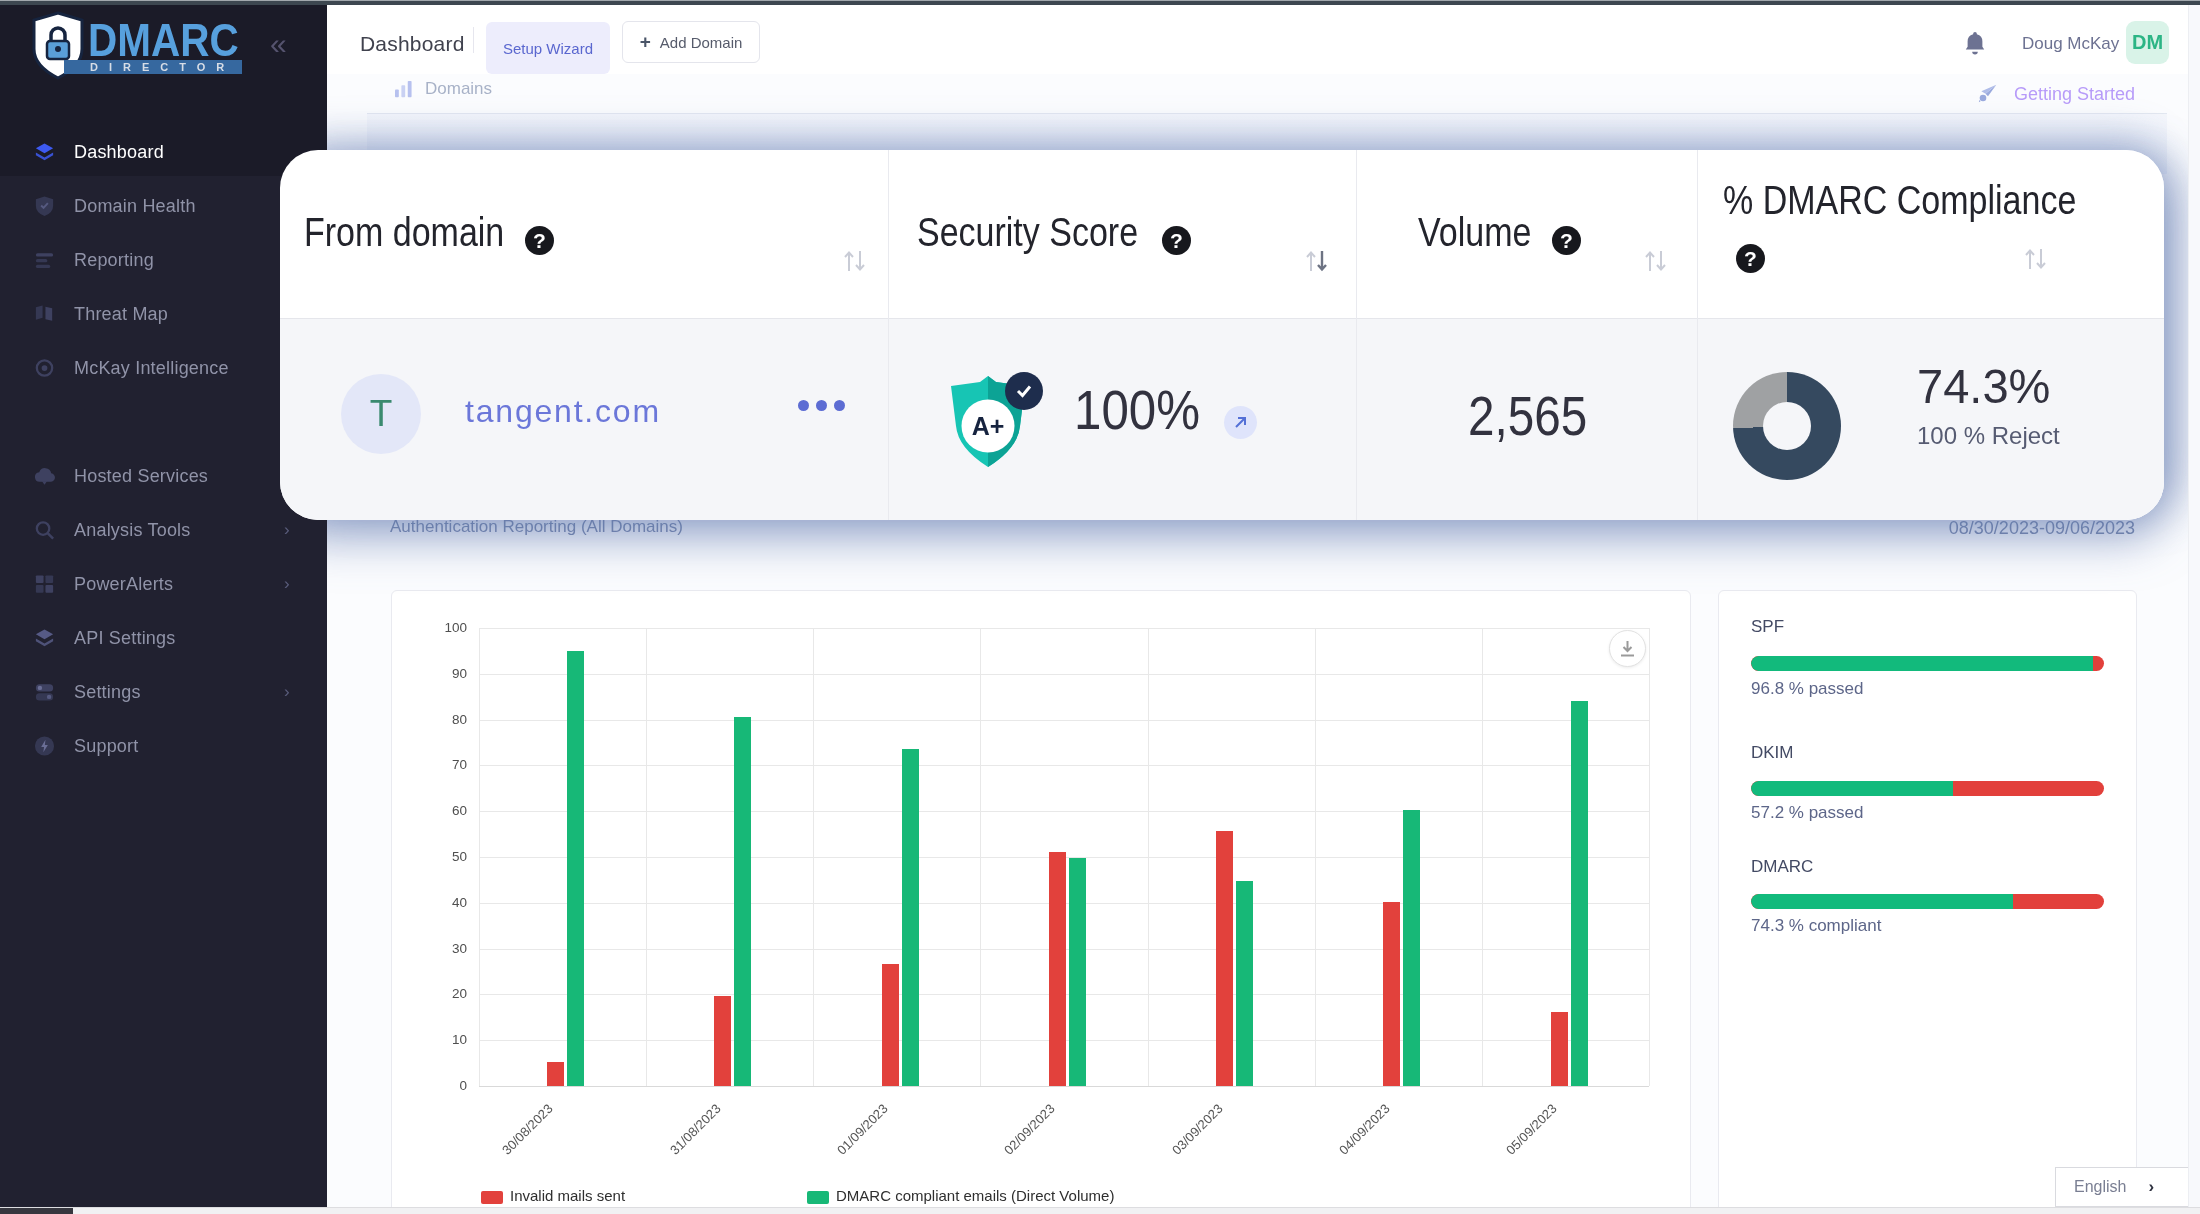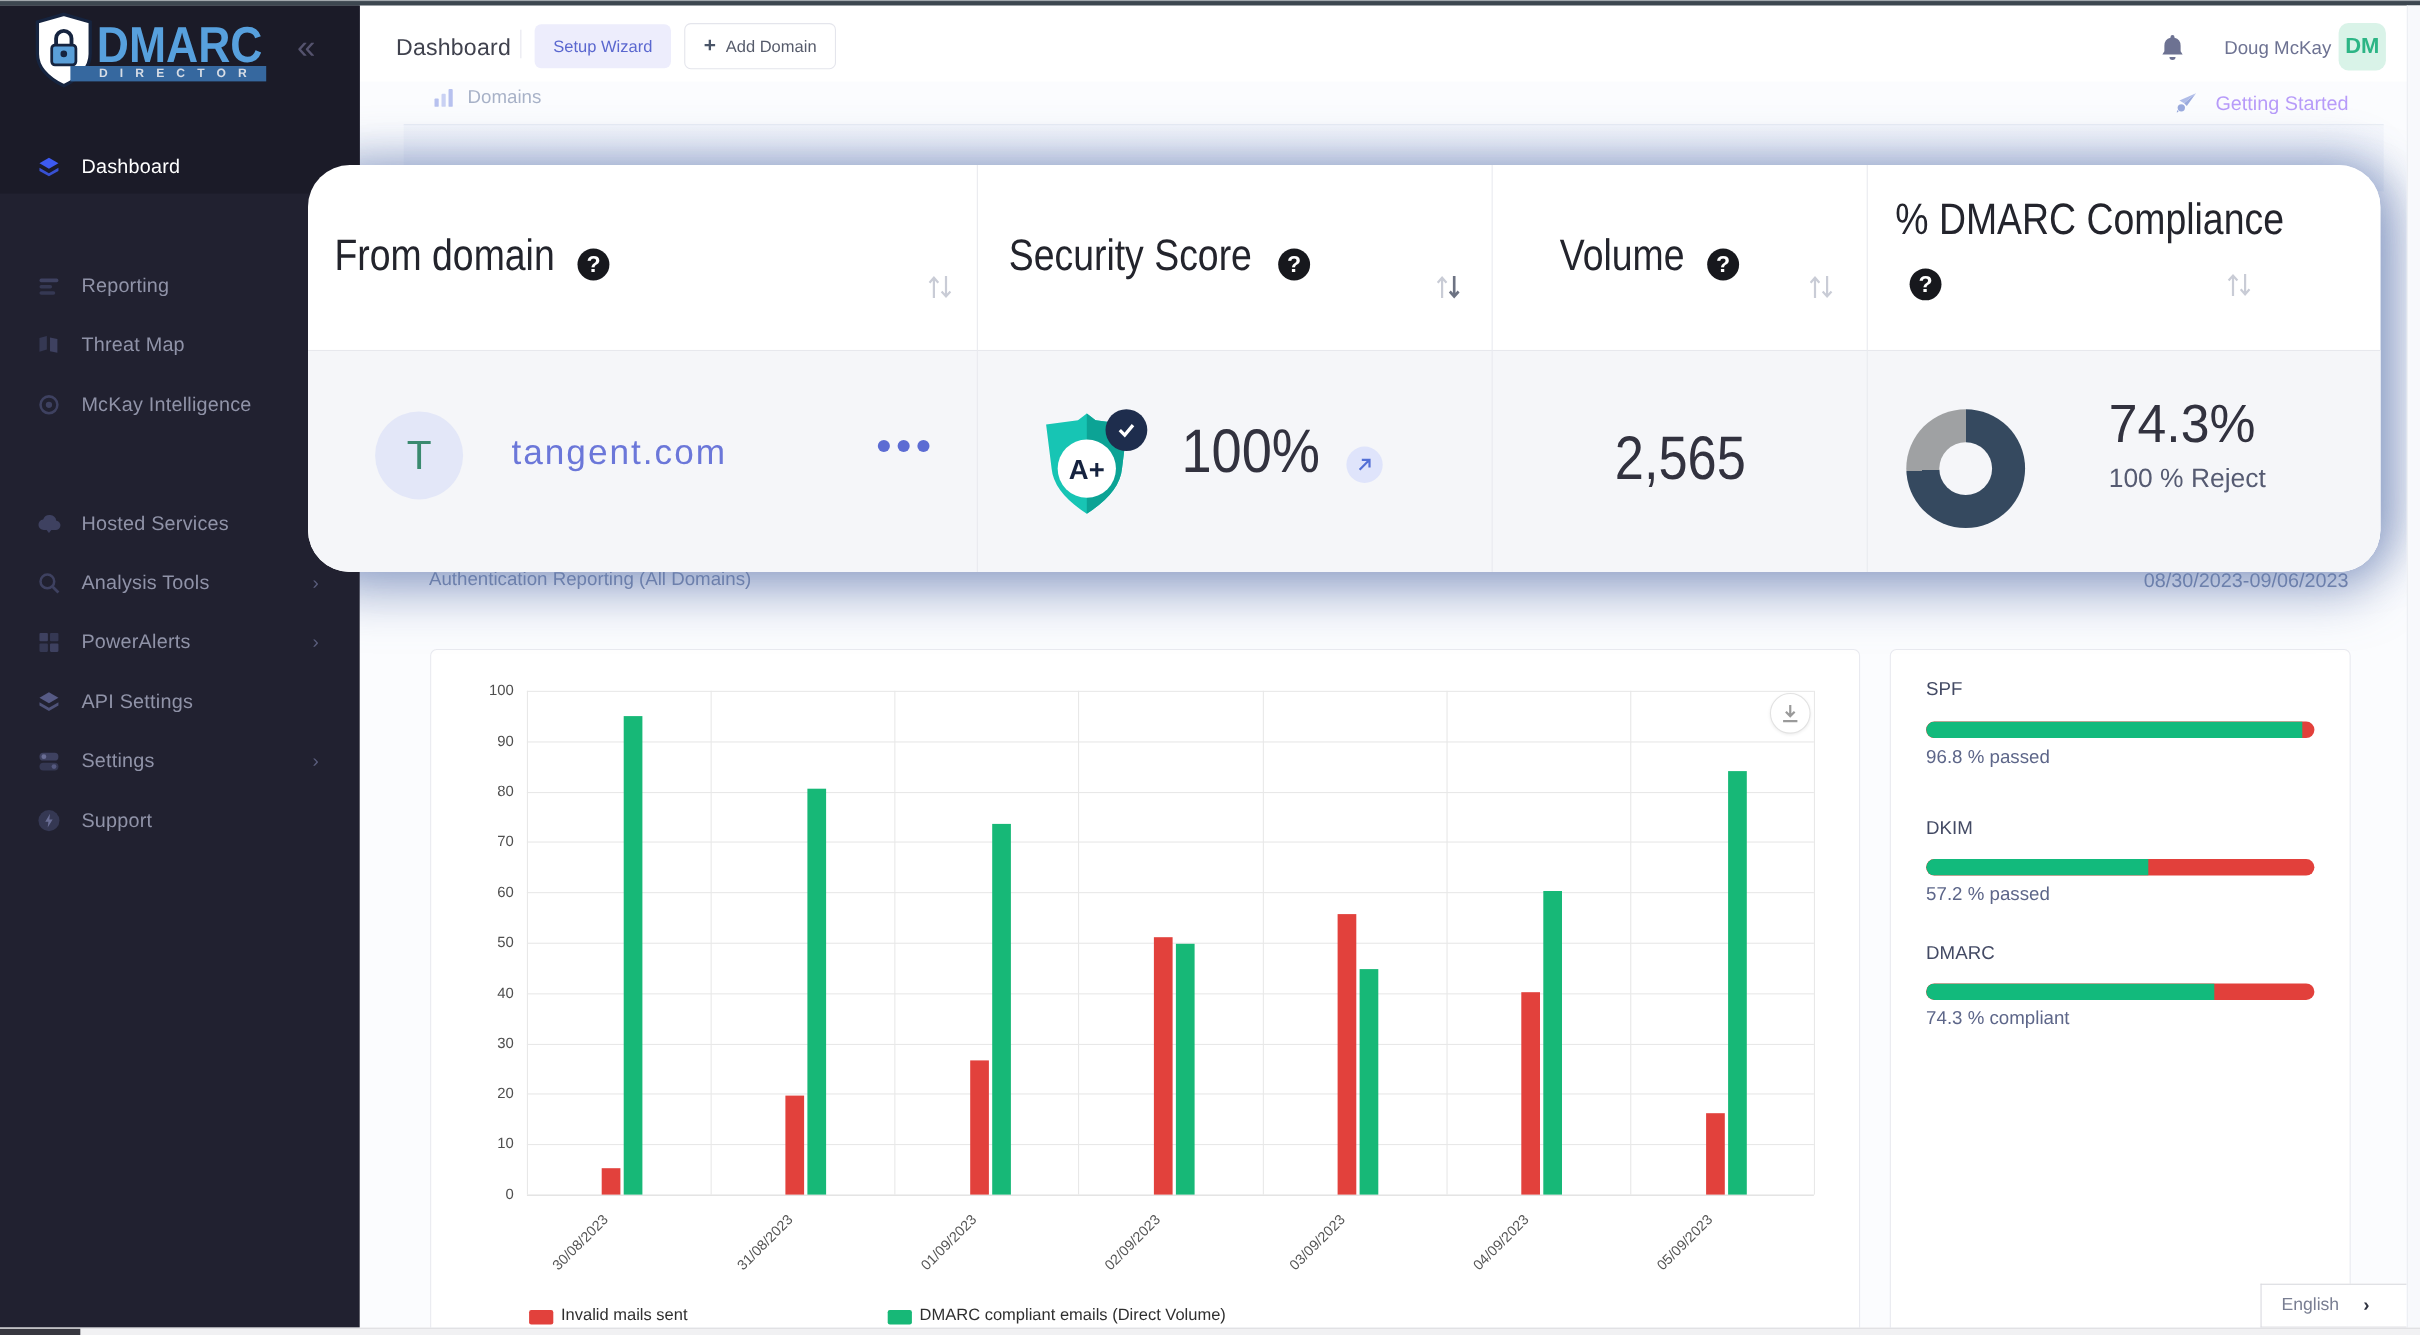--- a/index.html
+++ b/index.html
@@ -19,21 +19,21 @@
 .mlabel { position:absolute; left:74px; top:50%; transform:translateY(-50%); font-size:18px; color:#9093a8; letter-spacing:0.2px; }
 .mlabel.on { color:#ffffff; }
 .micon { position:absolute; left:33px; top:50%; transform:translateY(-50%); width:23px; height:23px; }
 .mchev { position:absolute; left:284px; top:50%; transform:translateY(-50%); font-size:17px; color:#5a5d7c; }
 
 
 #header { left:327px; top:5px; width:1861px; height:69px; background:#ffffff; }
 #htitle { left:360px; top:32px; font-size:21px; color:#40424e; font-weight:500; letter-spacing:0.2px; }
 #hsep { left:473px; top:27px; width:1px; height:26px; background:#e6e6ee; }
 .hbtn { display:flex; align-items:center; justify-content:center; border-radius:6px; font-size:15px; }
-#btn-wizard { left:486px; top:22px; width:124px; height:40px; background:#ededfc; color:#5a67cf; }
+#btn-wizard { left:486px; top:22px; width:124px; height:52px; background:#ededfc; color:#5a67cf; }
 #btn-add { left:622px; top:21px; width:138px; height:42px; background:#fff; border:1px solid #e4e5ec; color:#565b6b; font-size:15px; }
 
 
 #content { left:327px; top:74px; width:1861px; height:1133px; background:#fbfcfe; overflow:hidden; }
 
 
 #overlay { left:280px; top:150px; width:1884px; height:370px; background:#fff; border-radius:38px; }
 #overlayshadow { left:280px; top:150px; width:1884px; height:370px; border-radius:38px;
   box-shadow:0 22px 45px -2px rgba(96,120,175,0.55), 0 -16px 38px -4px rgba(96,120,175,0.38), 28px 0 45px -10px rgba(96,120,175,0.4); }
 .colsep { position:absolute; top:0; width:1px; height:370px; background:#e9eaef; }
@@ -184,20 +184,27 @@
       <div style="position:absolute;left:270px;top:22px;font-size:30px;color:#55536e;font-weight:400;">«</div>
     </div>
     <div id="activerow"></div>
     <div class="mitem" style="top:120px;">
       <svg class="micon" viewBox="0 0 24 24">
           <path d="M12 3 L21 8.2 L12 13.4 L3 8.2 Z" fill="#3d5af1"></path>
           <path d="M3 12.5 L12 17.7 L21 12.5 L21 15.5 L12 20.7 L3 15.5 Z" fill="#3d5af1" opacity="0.85"></path>
         </svg>
       <div class="mlabel on">Dashboard</div>
     </div>
+    <div class="mitem" style="top:174px;">
+      <svg class="micon" viewBox="0 0 24 24">
+          <path d="M12 2 L21 5 L21 12 Q21 19 12 22.5 Q3 19 3 12 L3 5 Z" fill="#353853"></path>
+          <path d="M8.5 11.5 L11 14 L15.5 9" stroke="#565a80" stroke-width="2" fill="none"></path>
+        </svg>
+      <div class="mlabel">Domain Health</div>
+    </div>
     <div class="mitem" style="top:228px;">
       <svg class="micon" viewBox="0 0 24 24">
           <rect x="3" y="5" width="18" height="3.4" rx="1.7" fill="#3e4160"></rect>
           <rect x="3" y="11" width="12" height="3.4" rx="1.7" fill="#353853"></rect>
           <rect x="3" y="17" width="15" height="3.4" rx="1.7" fill="#353853"></rect>
         </svg>
       <div class="mlabel">Reporting</div>
     </div>
     <div class="mitem" style="top:282px;">
       <svg class="micon" viewBox="0 0 24 24">

